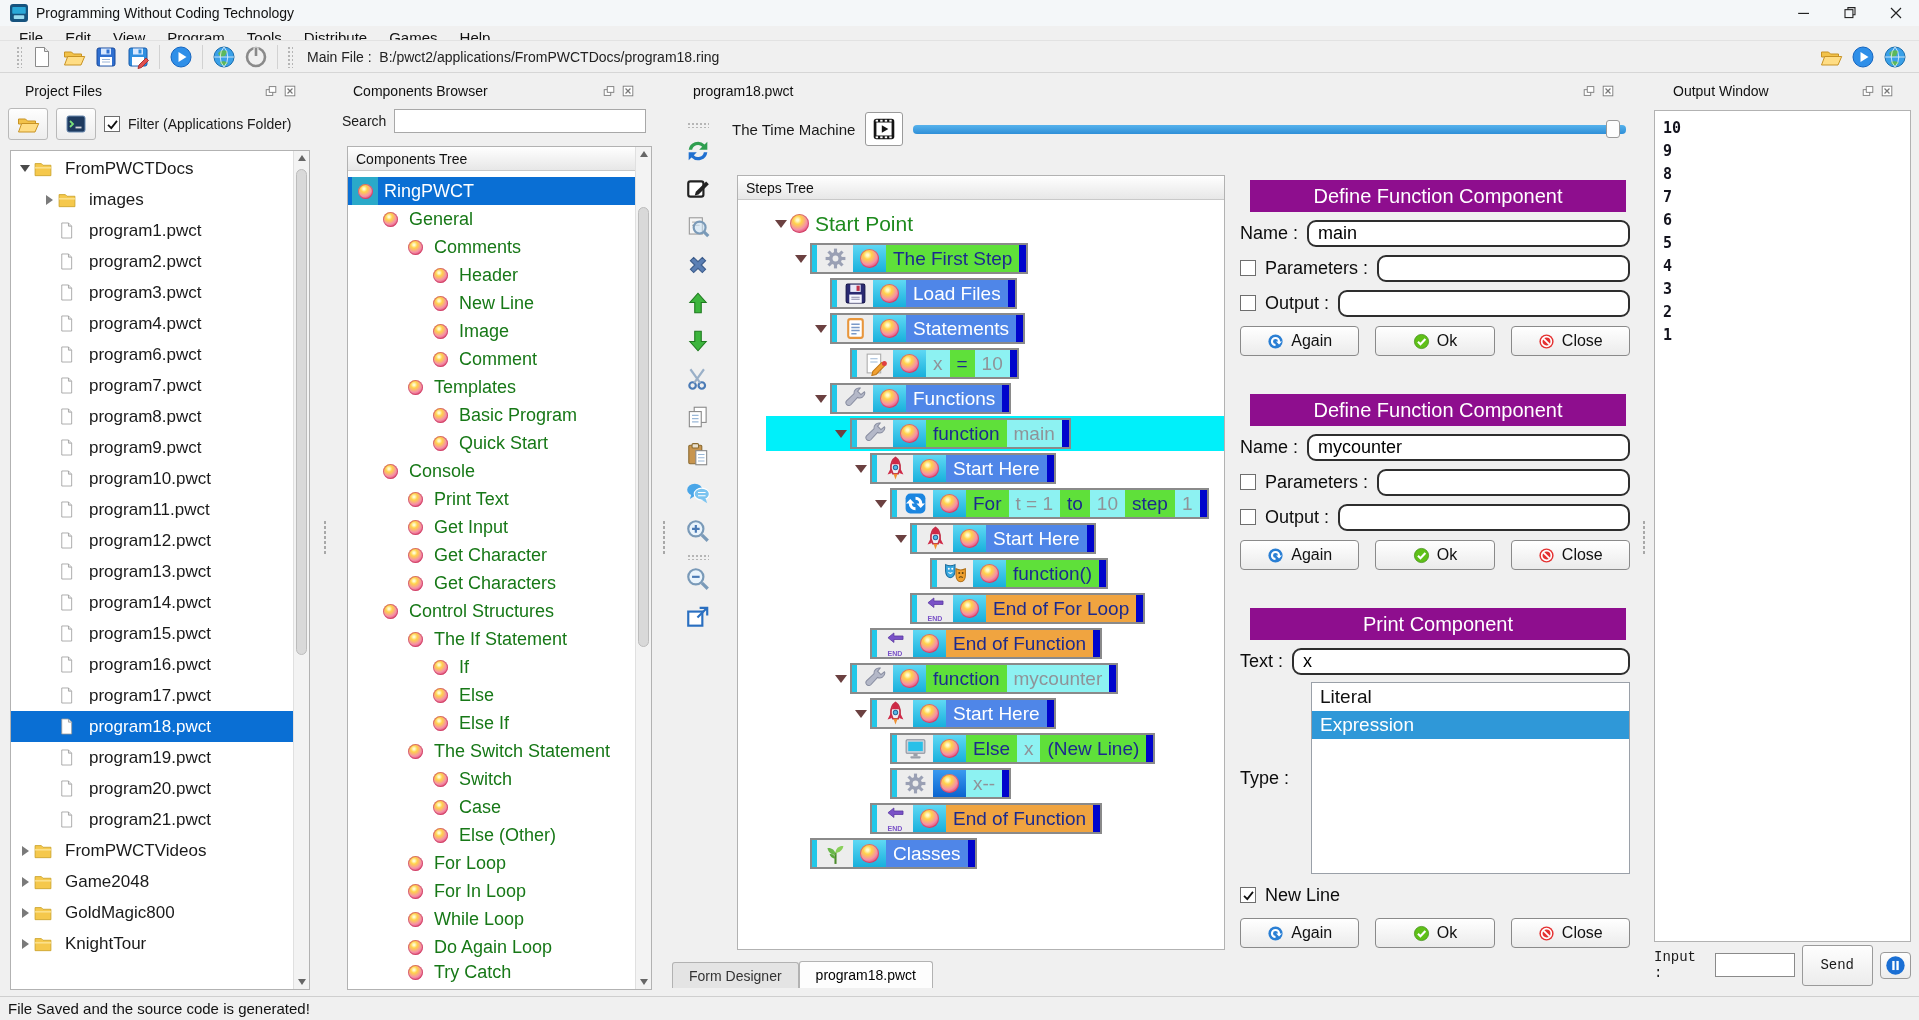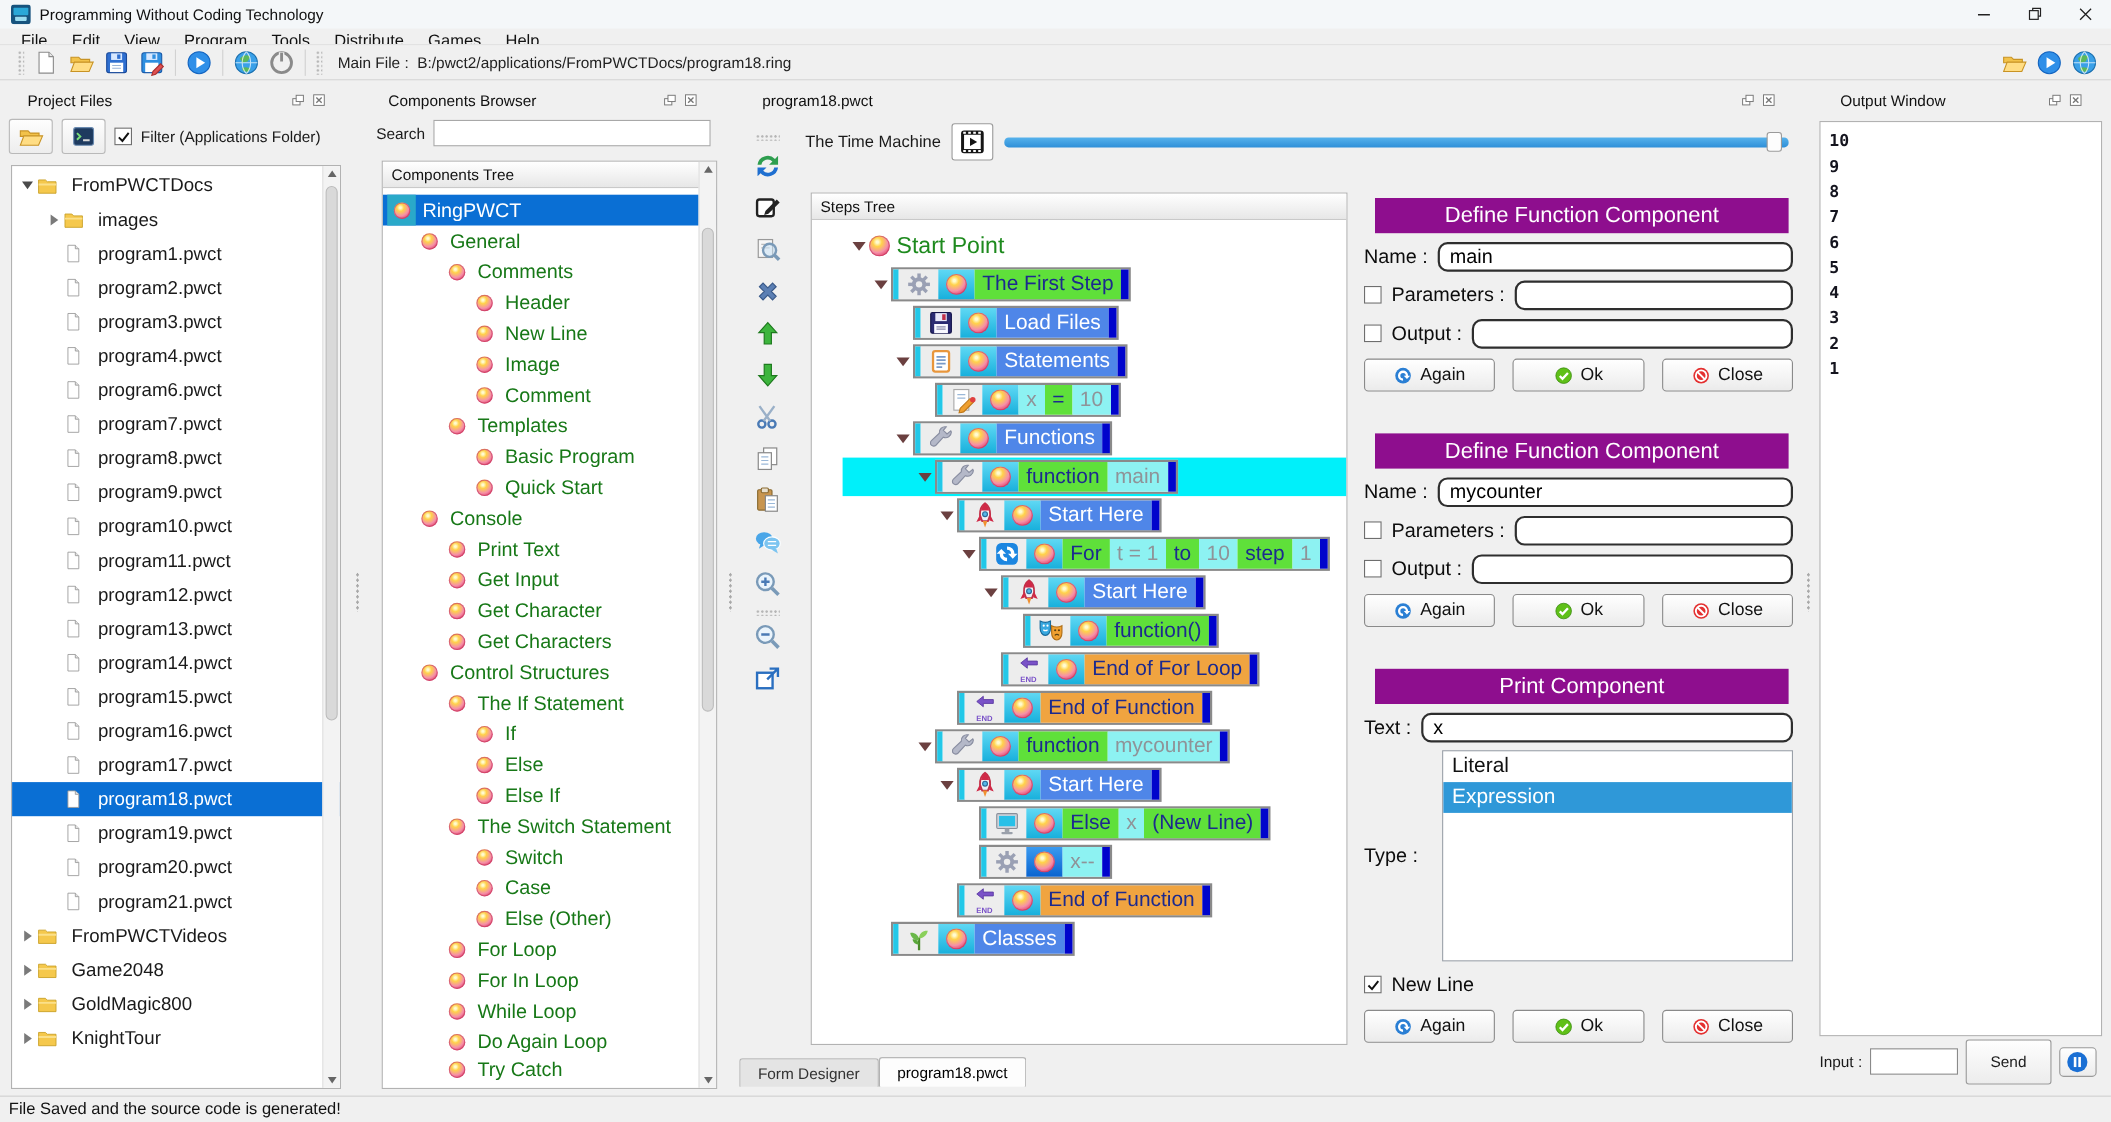--- a/index.html
+++ b/index.html
@@ -113,21 +113,21 @@
   .cbtn { flex:1; height:30px; border:1px solid #8a8a8a; border-radius:4px; background:linear-gradient(#ffffff,#ebebeb); display:flex; align-items:center; justify-content:center; gap:7px; font-size:16px; color:#111; }
 
   
   #bottom-tabs { position:absolute; left:4px; bottom:8px; height:27px; display:flex; align-items:flex-end; }
   .btab { height:26px; padding:0 16px; display:flex; align-items:center; font-size:14px; border:1px solid #b2b2b2; border-bottom:none; background:#e4e4e4; color:#333; border-radius:3px 3px 0 0; }
   .btab.active { background:#fdfdfd; height:27px; color:#000; }
 
   
   #output-panel { left:1648px; width:271px; }
   #out-box { left:6px; top:30px; right:8px; bottom:54px; padding:6px 4px 0 8px; font-family:"DejaVu Sans Mono",monospace; font-size:15px; font-weight:bold; line-height:23px; color:#14141e; }
-  #out-input-row { position:absolute; left:6px; right:8px; bottom:16px; height:30px; display:flex; align-items:center; gap:7px; font-family:Liberation Sans, sans-serif; font-size:14px; }
+  #out-input-row { position:absolute; left:6px; right:8px; bottom:16px; height:30px; display:flex; align-items:center; gap:7px; font-family:Liberation Mono, monospace; font-size:14px; }
   #out-input { width:80px; height:24px; border:1px solid #8a8a8a; background:#fff; font-family:inherit; font-size:14px; padding:0 4px; }
   #send-btn { width:78px; height:41px; border:1px solid #9a9a9a; border-radius:3px; background:linear-gradient(#fefefe,#ececec); display:flex; align-items:center; justify-content:center; font-family:inherit; font-size:14px; }
   #pause-btn { width:34px; height:27px; border:1px solid #9a9a9a; border-radius:4px; background:linear-gradient(#fefefe,#ececec); display:flex; align-items:center; justify-content:center; }
 
   
   .vsplit { position:absolute; top:80px; height:916px; width:7px; display:flex; align-items:center; justify-content:center; }
   .vsplit .dots { width:4px; height:36px; background-image:radial-gradient(#a8a8a8 1px, transparent 1.2px); background-size:4px 5px; }
 
   #statusbar { position:absolute; left:0; right:0; bottom:0; height:24px; border-top:1px solid #cfcfcf; display:flex; align-items:center; padding-left:8px; font-size:15px; color:#111; background:#f0f0f0; }
 

